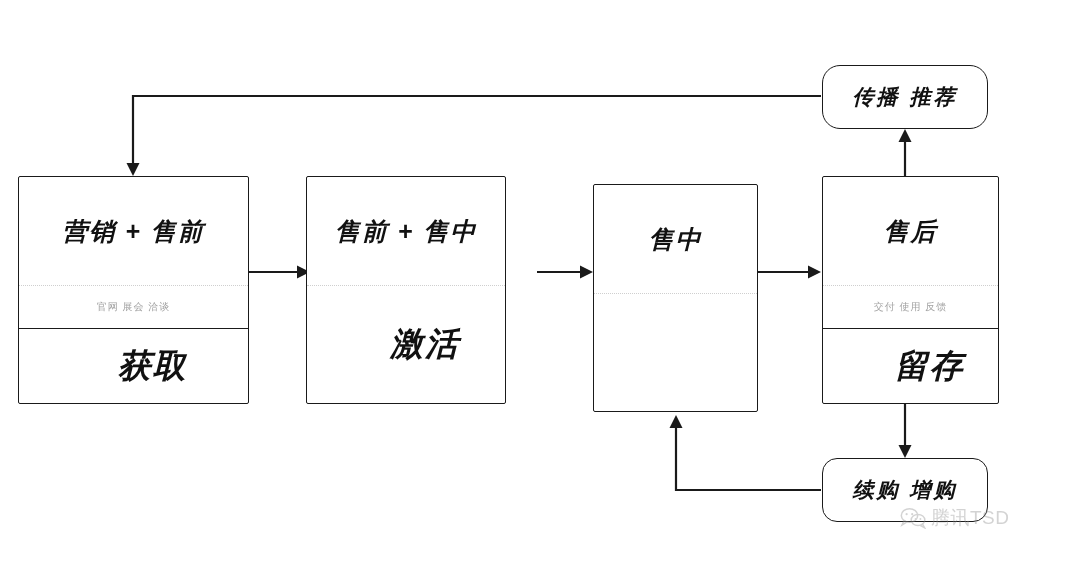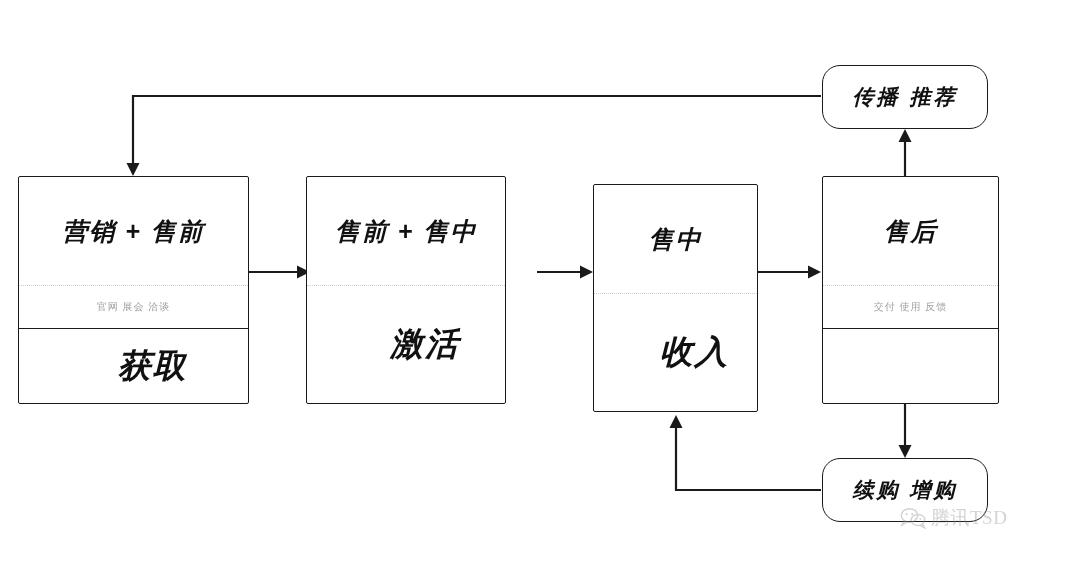--- a/index.html
+++ b/index.html
@@ -115,21 +115,20 @@
     align-items: center;
     gap: 5px;
     opacity: 0.38;
     pointer-events: none;
   }
   #watermark .wm-text {
     font-size: 19px;
     color: #8d8d8d;
     letter-spacing: 0.5px;
     white-space: nowrap;
-    font-family: Liberation Serif, serif;
   }
 </style>
 </head>
 <body>
 
 <div id="canvas">
 
   <svg id="connectors" viewBox="0 0 1080 567" xmlns="http://www.w3.org/2000/svg">
 
     <g>
@@ -186,39 +185,39 @@
     </div>
     <div class="stage-bot">
       <span class="stage-metric">激活</span>
     </div>
   </div>
 
   <div class="stage-card" style="left:593px; top:184px; width:165px; height:228px;">
     <div class="stage-top">
       <span class="stage-title">售中</span>
     </div>
-    <div class="stage-bot">
-      <span class="stage-metric">收入</span>
-    </div>
   </div>
 
   <div class="stage-card" style="left:822px; top:176px; width:177px; height:228px;">
     <div class="stage-top">
       <span class="stage-title">售后</span>
     </div>
     <div class="stage-mid">
       <span class="stage-sub">交付  使用  反馈</span>
     </div>
+    <div class="stage-bot">
+      <span class="stage-metric">留存</span>
+    </div>
   </div>
 
   <div class="pill-box" style="left:822px; top:65px; width:166px; height:64px;">
     <span class="pill-label">传播 推荐</span>
   </div>
 
-  <div class="pill-box" style="left:822px; top:458px; width:166px; height:64px;">
+  <div class="pill-box" style="left:822px; top:458px; width:166px; height:64px;border-radius:15px;">
     <span class="pill-label">续购 增购</span>
   </div>
 
   <div id="watermark" style="left:900px; top:505px;">
     <svg width="26" height="22" viewBox="0 0 26 22">
       <ellipse cx="9.5" cy="8.5" rx="8.2" ry="6.8" fill="none" stroke="#8d8d8d" stroke-width="1.5"></ellipse>
       <path d="M4,13.5 L2,18 L6.5,15.2 Z" fill="none" stroke="#8d8d8d" stroke-width="1.5"></path>
       <circle cx="6.6" cy="7.2" r="1.1" fill="#8d8d8d"></circle>
       <circle cx="12.2" cy="7.2" r="1.1" fill="#8d8d8d"></circle>
       <ellipse cx="18" cy="13" rx="6.8" ry="5.6" fill="none" stroke="#8d8d8d" stroke-width="1.5"></ellipse>

